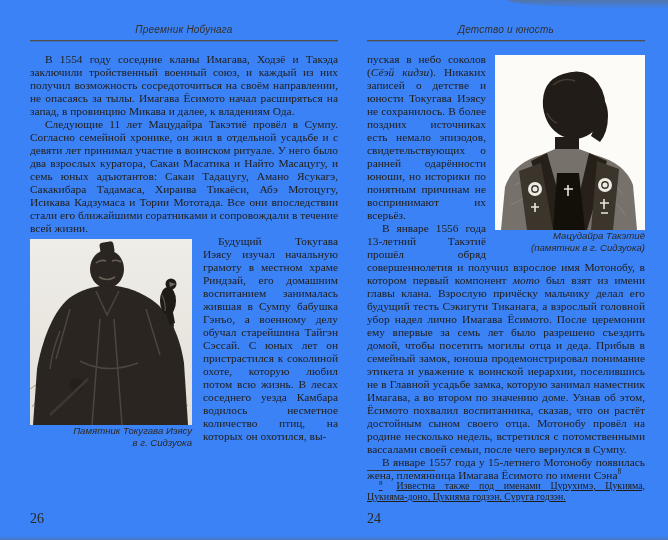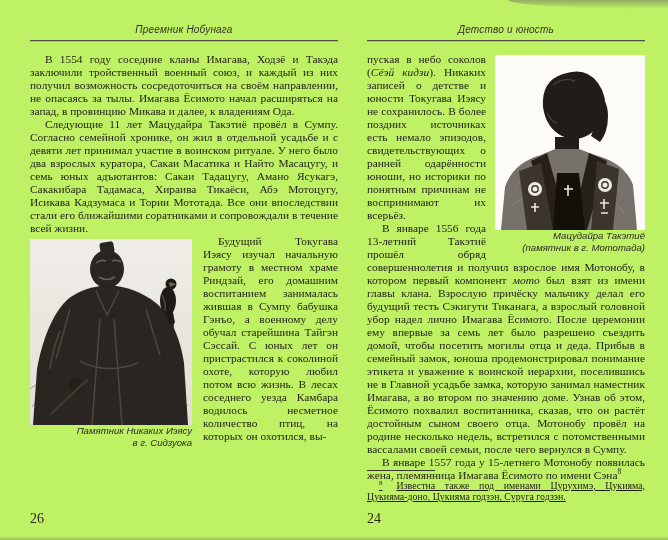--- a/index.html
+++ b/index.html
@@ -1,18 +1,18 @@
 <!DOCTYPE html>
 <html lang="ru"><head>
 <meta charset="utf-8">
 <style>
   html,body { margin:0; padding:0; background:#ffffff; }
   .spread {
     position:relative; width:668px; height:540px; overflow:hidden;
-    background:#bef264; color:#211d18;
+    background:#3b82f6; color:#211d18;
     font-family:"Liberation Serif", serif;
   }
   
   .corner-shade {
     position:absolute; top:0; right:0; width:160px; height:9px;
     background:linear-gradient(to bottom, rgba(105,103,97,.5), rgba(105,103,97,0));
     border-radius:0 0 0 100%;
   }
   .bottom-shade {
     position:absolute; bottom:0; left:0; width:100%; height:4px;
@@ -117,21 +117,21 @@
             <path d="M84,80 L92,186"></path>
             <path d="M40,70 L26,120"></path>
             <path d="M116,70 L130,116"></path>
             <path d="M50,122 q26,14 58,2"></path>
             <path d="M30,92 q-8,20 -10,38"></path>
           </g>
           <circle cx="46" cy="146" r="7" fill="#241f1a"></circle>
           <path d="M20,176 L58,140" stroke="#3c372f" stroke-width="2.5"></path>
         </svg>
         <figcaption class="fig-caption">
-          <span>Памятник Никаких Иэясу</span><br>
+          <span>Памятник Токугава Иэясу</span><br>
           <span>в г. Сидзуока</span>
         </figcaption>
       </figure>
       <p class="indent">Будущий Токугава Иэясу изучал начальную грамоту в местном храме Риндзай, его домашним воспитанием занималась жившая в Сумпу бабушка Гэнъо, а военному делу обучал старейшина Тайгэн Сэссай. С юных лет он пристрастился к соколиной охоте, которую любил потом всю жизнь. В лесах соседнего уезда Камбара водилось несметное количество птиц, на которых он охотился, вы-</p>
     </div>
     <div class="pageno">26</div>
   </div>
 
   <div class="page page-right">
     <div class="running-head">Детство и юность</div>
@@ -166,21 +166,21 @@
           <circle cx="110" cy="130" r="7" fill="#eeebe4"></circle>
           <circle cx="110" cy="130" r="3.2" fill="none" stroke="#3b352c" stroke-width="1.4"></circle>
           <g stroke="#e9e6df" stroke-width="1.6" fill="none">
             <path d="M40,148 v9 M36,152 h8"></path>
             <path d="M109,144 v10 M105,148 h9 M106,158 h7"></path>
             <path d="M73,130 v11 M69,134 h9"></path>
           </g>
         </svg>
         <figcaption class="fig-caption">
           <span>Мацудайра Такэтиё</span><br>
-          <span>(памятник в г. Мототада)</span>
+          <span>(памятник в г. Сидзуока)</span>
         </figcaption>
       </figure>
       <p><span>пуская в небо соколов (</span><span class="ital">Сёэй кидзи</span><span>). Никаких записей о детстве и юности Токугава Иэясу не сохранилось. В более поздних источниках есть немало эпизодов, свидетельствующих о ранней одарённости юноши, но историки по понятным причинам не воспринимают их всерьёз.</span></p>
       <p class="indent"><span>В январе 1556 года 13-летний Такэтиё прошёл обряд совершеннолетия и получил взрослое имя Мотонобу, в котором первый компонент </span><span class="ital">мото</span><span> был взят из имени главы клана. Взрослую причёску мальчику делал его будущий тесть Сэкигути Тиканага, а взрослый головной убор надел лично Имагава Ёсимото. После церемонии ему впервые за семь лет было разрешено съездить домой, чтобы посетить могилы отца и деда. Прибыв в семейный замок, юноша продемонстрировал понимание этикета и уважение к воинской иерархии, поселившись не в Главной усадьбе замка, которую занимал наместник Имагава, а во втором по значению доме. Узнав об этом, Ёсимото похвалил воспитанника, сказав, что он растёт достойным сыном своего отца. Мотонобу провёл на родине несколько недель, встретился с потомственными вассалами своей семьи, после чего вернулся в Сумпу.</span></p>
       <p class="indent"><span>В январе 1557 года у 15-летнего Мотонобу появилась жена, племянница Имагава Ёсимото по имени Сэна</span><sup class="ref">8</sup></p>
     </div>
     <div class="footnote">
       <hr class="fn-rule">
       <p><sup>8</sup><span class="fn-gap"></span><span>Известна также под именами Цурухимэ, Цукияма, Цукияма-доно, Цукияма годзэн, Суруга годзэн.</span></p>
     </div>

